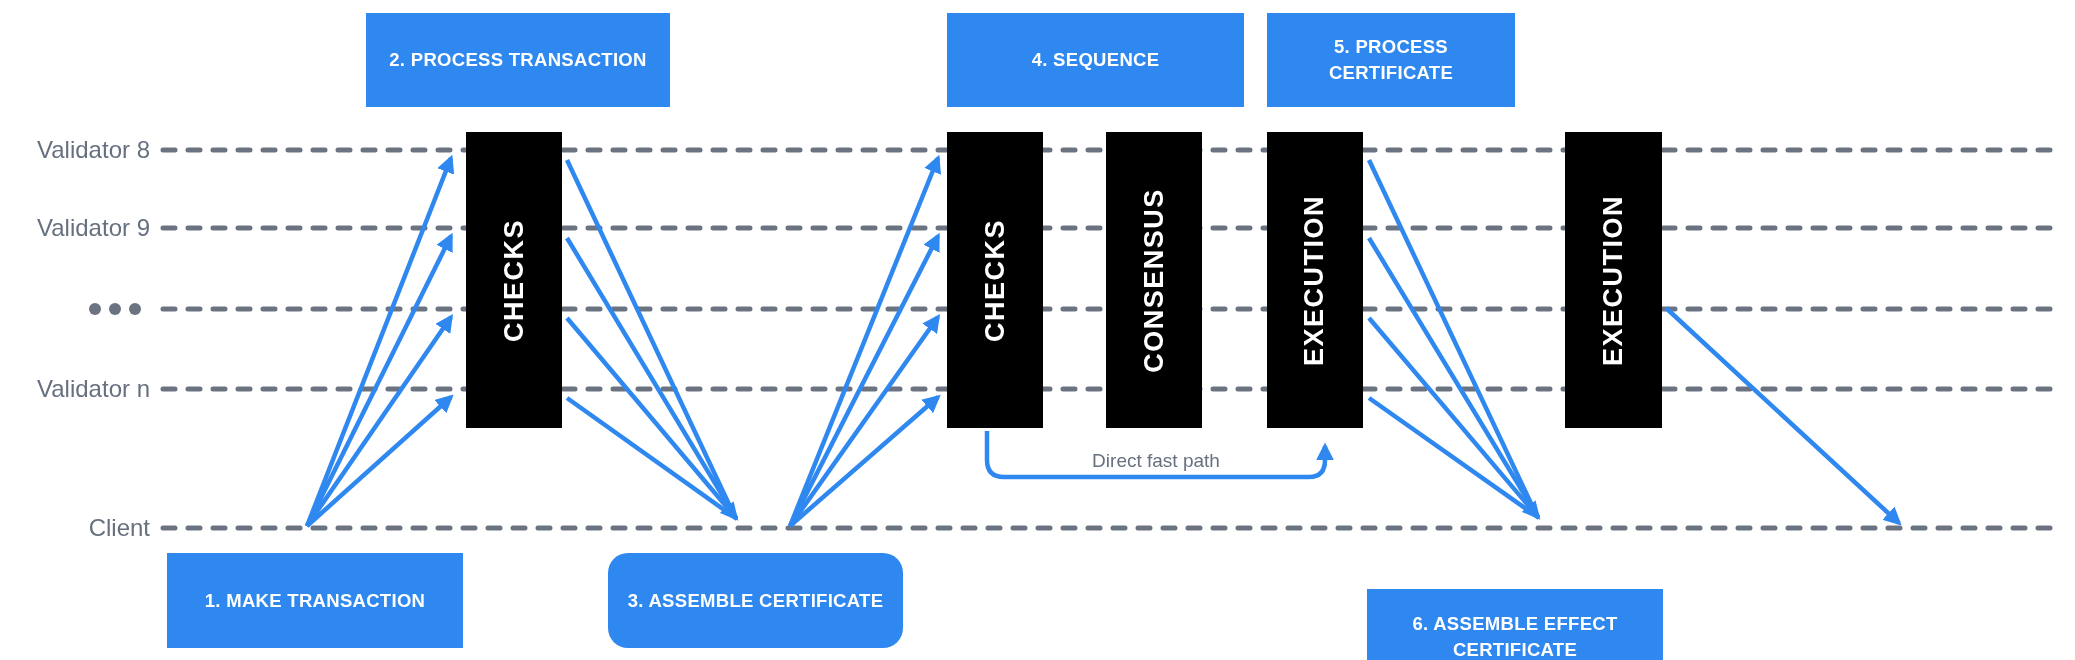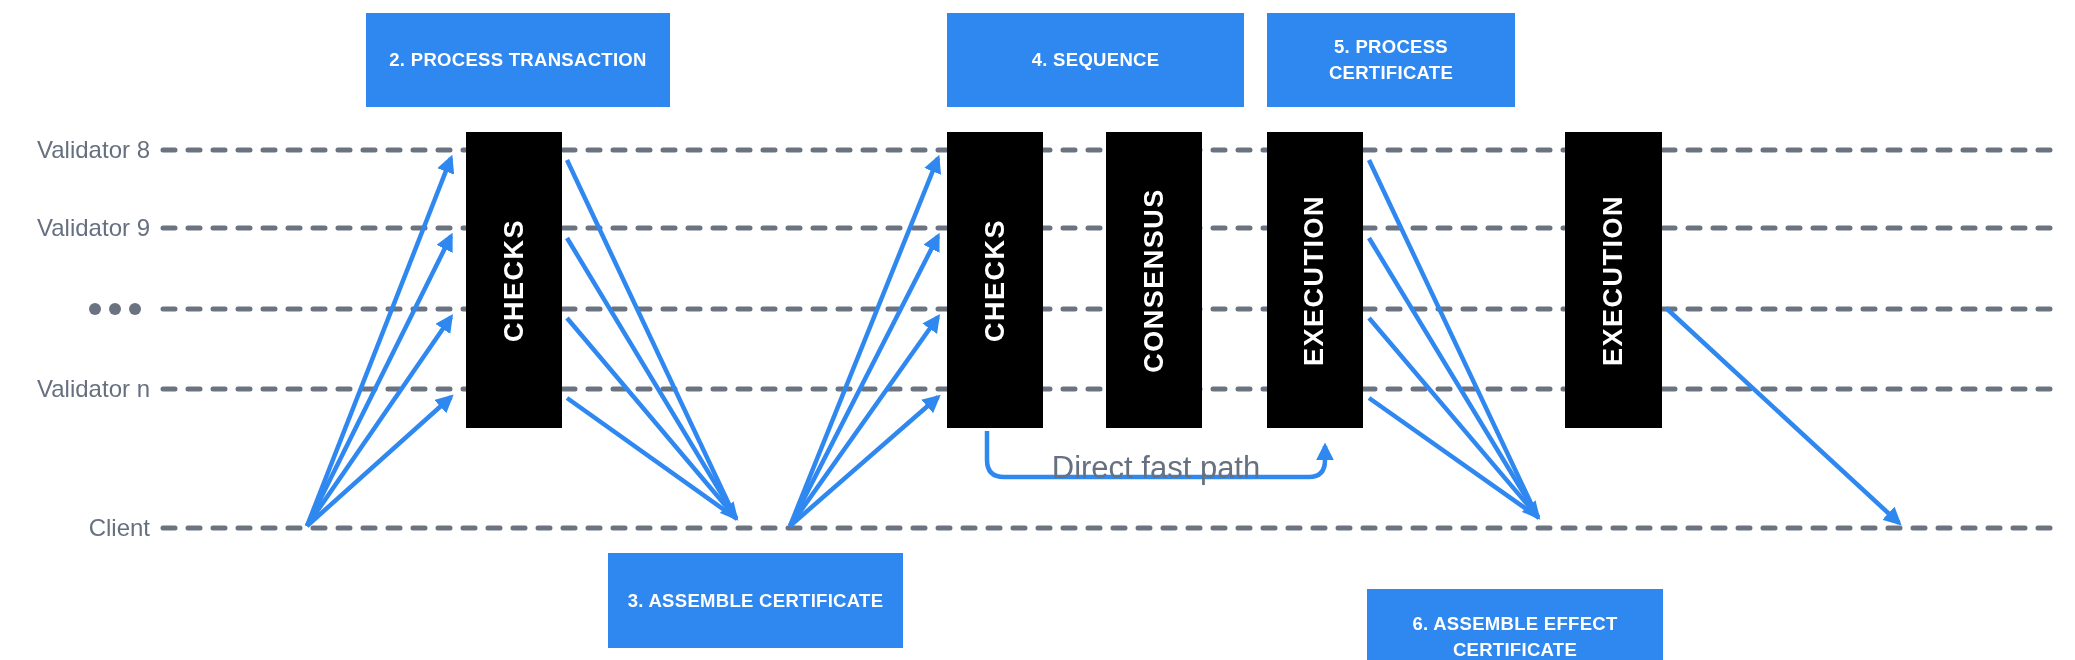--- a/index.html
+++ b/index.html
@@ -33,21 +33,21 @@
   .step{
     position:absolute;background:var(--accent);color:#ffffff;
     display:flex;align-items:center;justify-content:center;text-align:center;
     font-size:18.5px;font-weight:600;letter-spacing:0.3px;line-height:1.4;
     padding:0 4px;box-sizing:border-box;
   }
   .step.top{top:13px;height:94px;}
   .step.bottom{top:553px;height:95px;}
   .fastpath-label{
     position:absolute;left:1006px;top:450px;width:300px;text-align:center;
-    color:var(--label);font-size:31px;font-weight:500;
+    color:var(--label);font-size:19px;font-weight:500;
   }
 </style>
 </head>
 <body>
 
 <div id="canvas">
 
   <svg id="overlay" viewBox="0 0 2075 660">
     <defs>
       <marker id="ah" viewBox="0 0 10 10" refX="8" refY="5" markerWidth="4" markerHeight="4" orient="auto-start-reverse">
@@ -120,18 +120,19 @@
     <span>EXECUTION</span>
   </div>
   <div class="stage" style="left:1565px;width:97px;">
     <span>EXECUTION</span>
   </div>
 
   <div class="step top" style="left:366px;width:304px;">2. PROCESS TRANSACTION</div>
   <div class="step top" style="left:947px;width:297px;">4. SEQUENCE</div>
   <div class="step top" style="left:1267px;width:248px;">5. PROCESS CERTIFICATE</div>
 
-  <div class="step bottom" style="left:608px;width:295px;">3. ASSEMBLE CERTIFICATE</div>
+  <div class="step bottom" style="left:167px;width:296px;">1. MAKE TRANSACTION</div>
+  <div class="step bottom" style="left:608px;width:295px;border-radius:20px;">3. ASSEMBLE CERTIFICATE</div>
   <div class="step bottom" style="left:1367px;width:296px;padding:12px 24px;margin-top:36px;">6. ASSEMBLE EFFECT CERTIFICATE</div>
 
   <div class="fastpath-label">Direct fast path</div>
 
 </div>
 
 </body></html>

